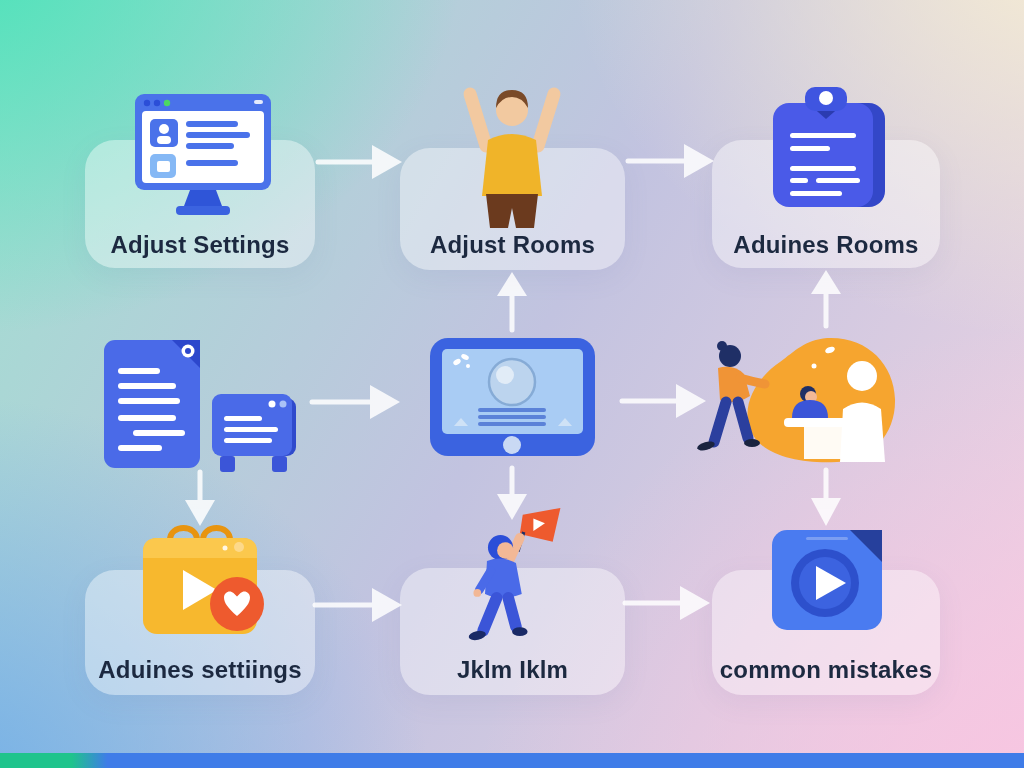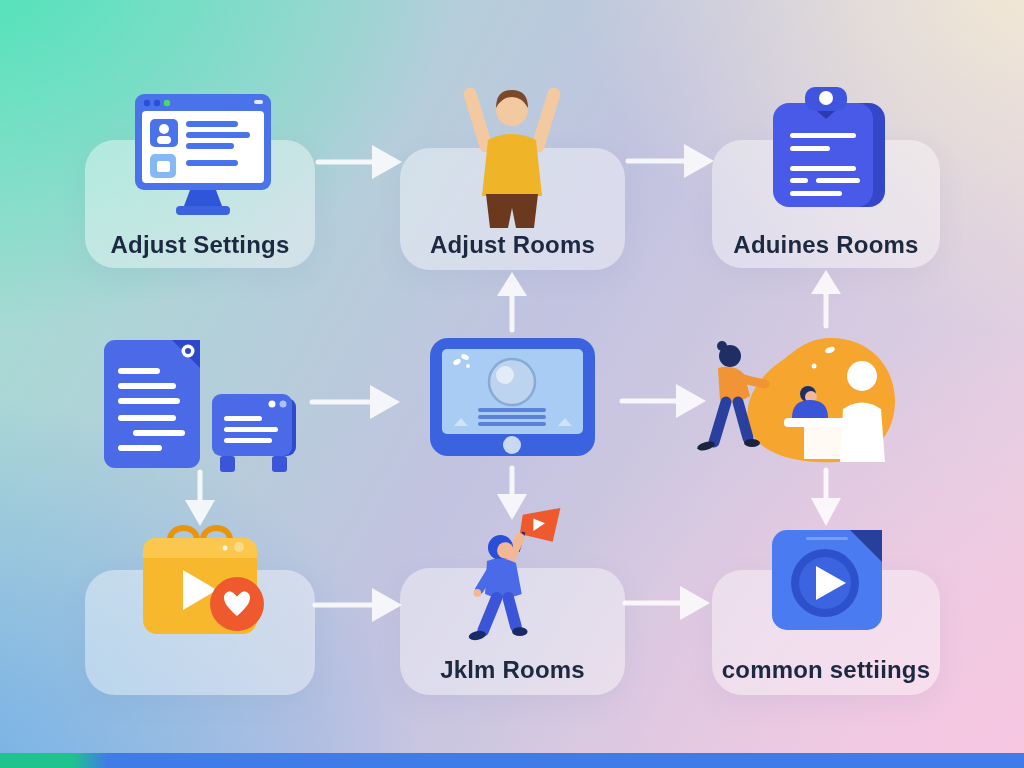--- a/index.html
+++ b/index.html
@@ -245,17 +245,18 @@
       <rect x="36" y="9" width="42" height="3" rx="1.5" fill="#7b9ef2"></rect>
       <circle cx="55" cy="55" r="34" fill="#2d50cc"></circle>
       <circle cx="55" cy="55" r="26" fill="#3c63e0"></circle>
       <polygon points="46,38 46,72 76,55" fill="#ffffff"></polygon>
     </svg>
   </div>
 
   <div class="node-label" style="left:85px;top:230px;width:230px">Adjust Settings</div>
   <div class="node-label" style="left:400px;top:230px;width:225px">Adjust Rooms</div>
   <div class="node-label" style="left:712px;top:230px;width:228px">Aduines Rooms</div>
-  <div class="node-label" style="left:400px;top:655px;width:225px">Jklm Rooms</div>
-  <div class="node-label" style="left:712px;top:655px;width:228px">common settiings</div>
+  <div class="node-label" style="left:85px;top:655px;width:230px">Aduines settiings</div>
+  <div class="node-label" style="left:400px;top:655px;width:225px">Jklm Iklm</div>
+  <div class="node-label" style="left:712px;top:655px;width:228px">common mistakes</div>
 
   <div class="bottom-strip"></div>
 </div>
 
 </body></html>

